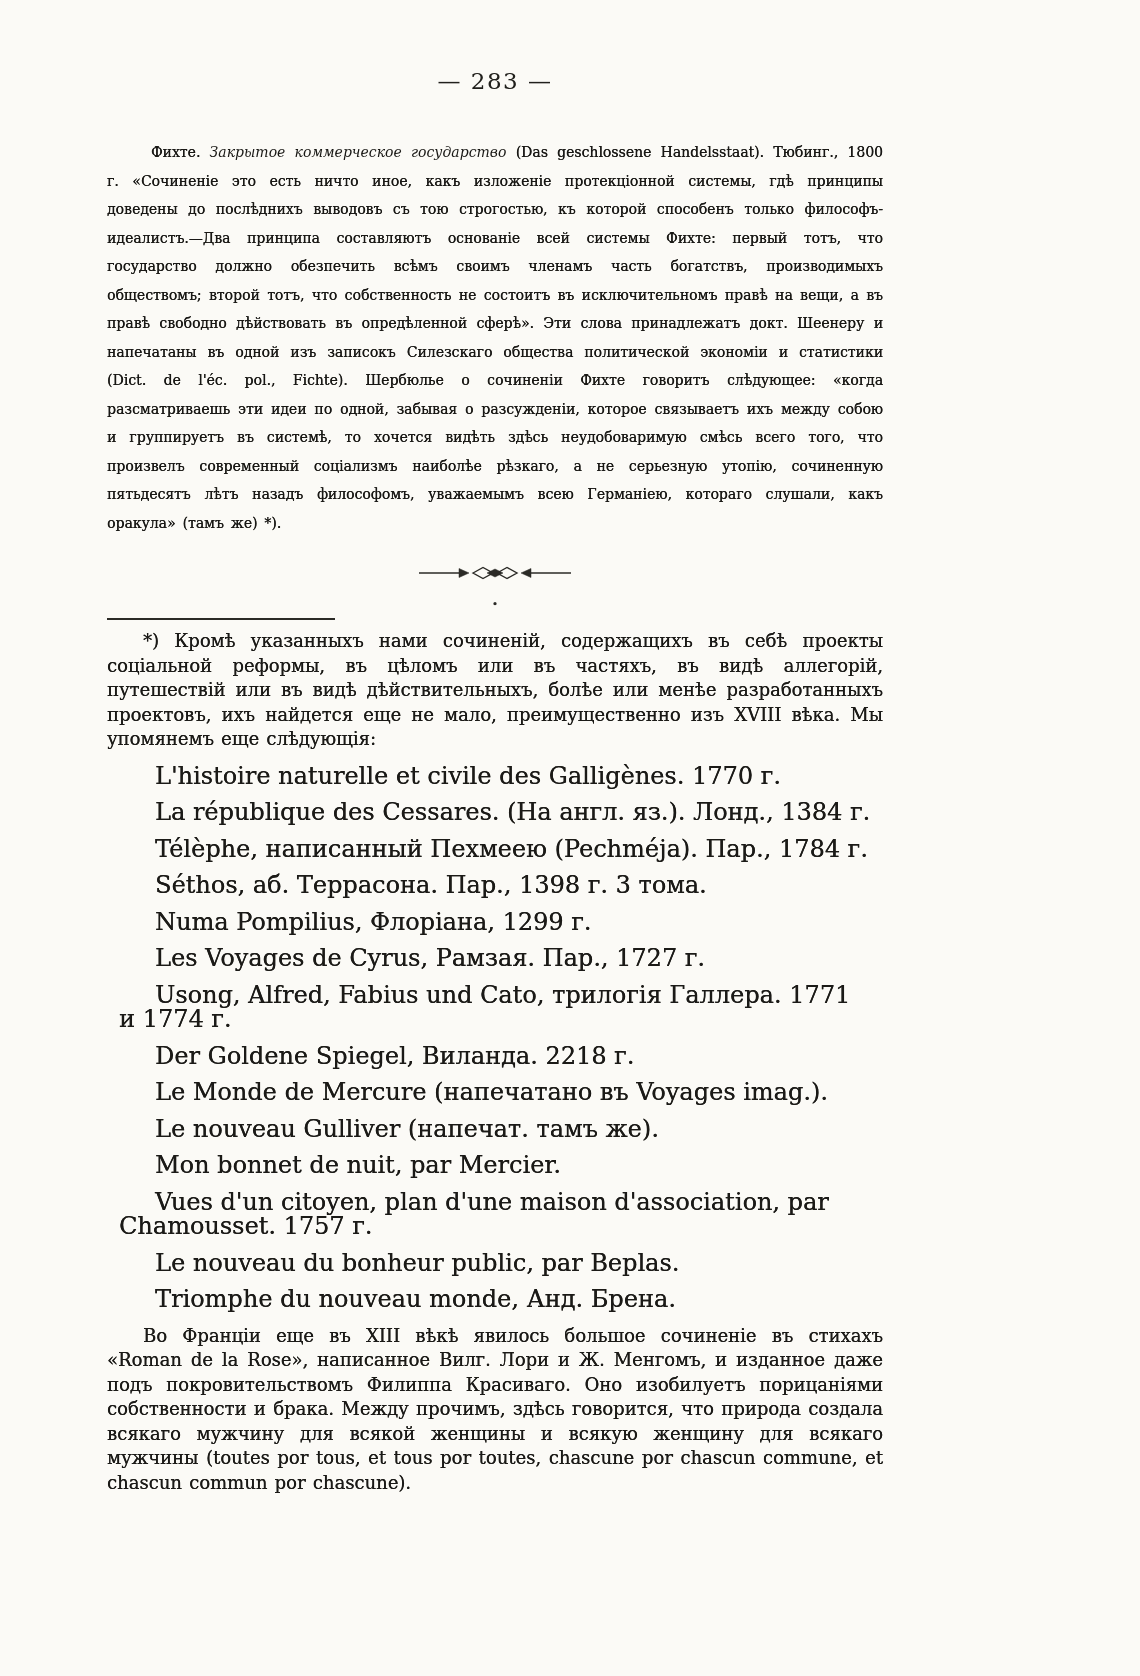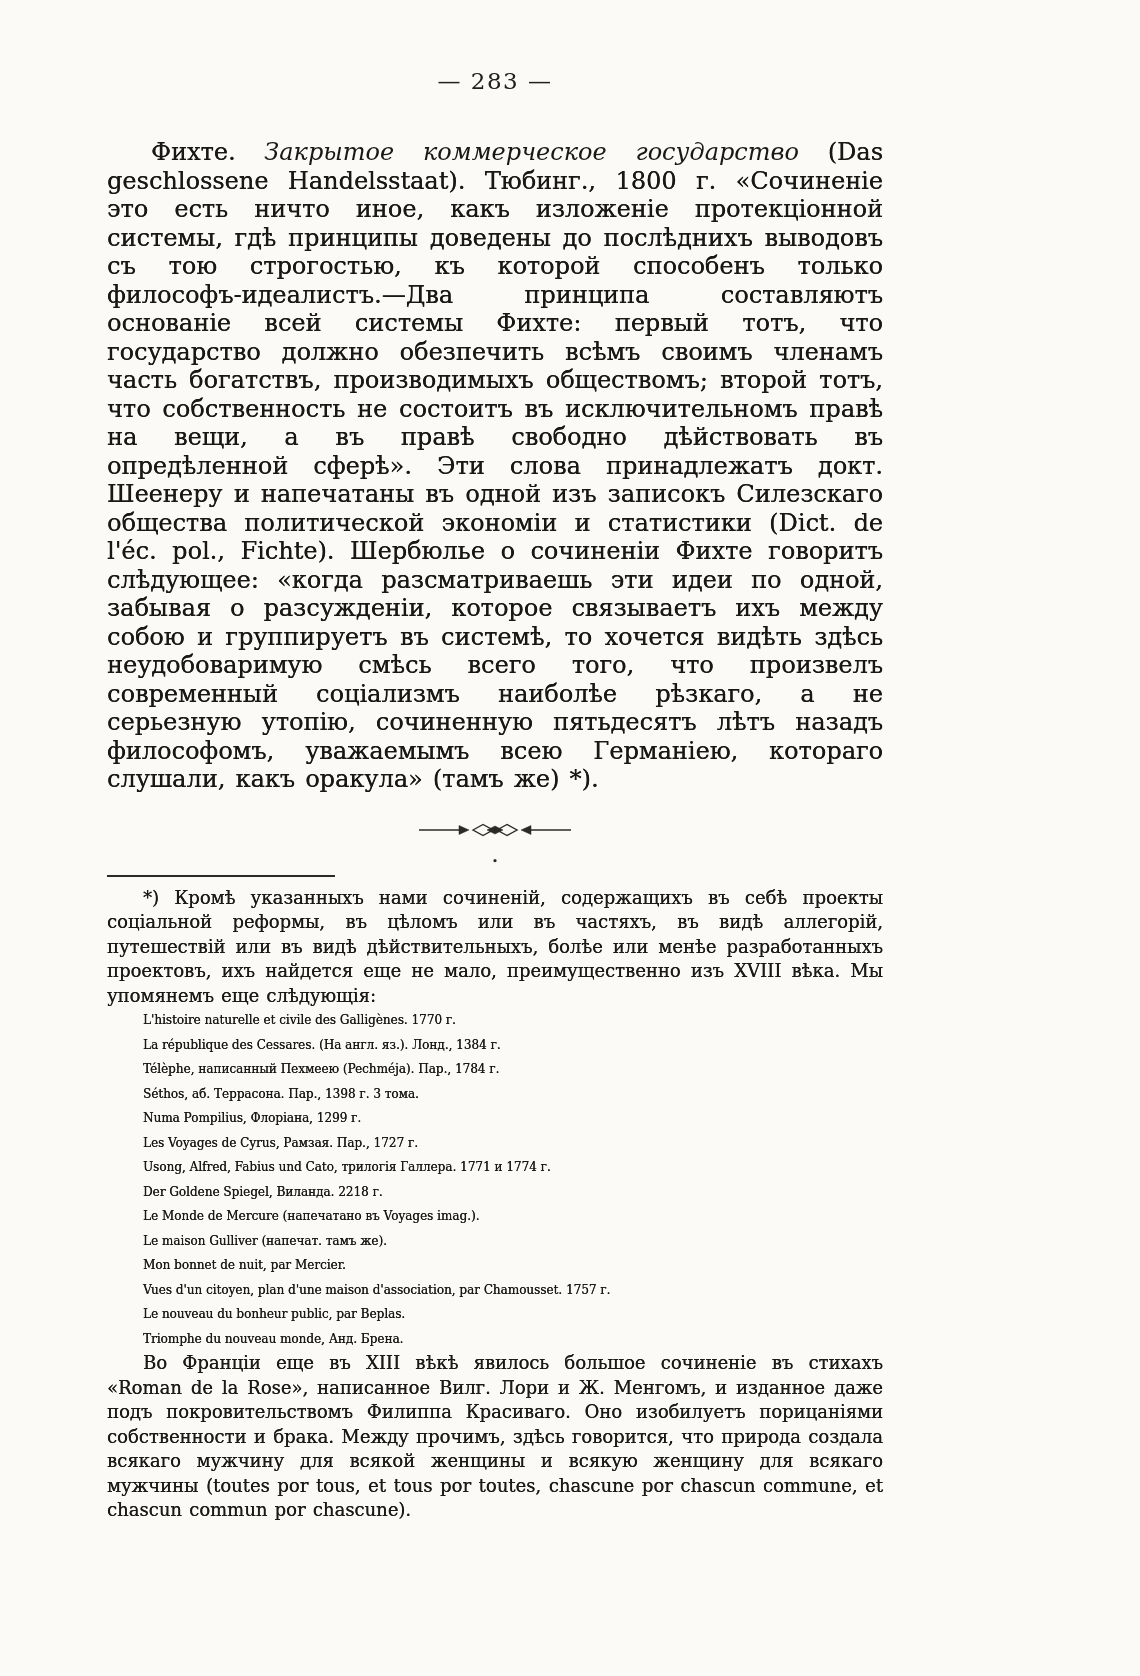--- a/index.html
+++ b/index.html
@@ -21,21 +21,21 @@
   }
   .page-number {
     margin-top: 54px;
     text-align: center;
     font-size: 23px;
     letter-spacing: 1.5px;
     color: #21201c;
   }
   .main-paragraph {
     margin: 44px 0 0 0;
-    font-size: 24px;
+    font-size: 14px;
     line-height: 28.5px;
     text-align: justify;
     text-indent: 44px;
     word-spacing: 2.5px;
     color: #191815;
     text-shadow: 0.25px 0 0 #191815;
   }
   .italic { font-style: italic; text-shadow: none; }
   .divider {
     margin-top: 28px;
@@ -61,22 +61,22 @@
     font-size: 18px;
     line-height: 24.5px;
     text-align: justify;
     text-indent: 36px;
     word-spacing: 1.5px;
     color: #1b1a17;
     text-shadow: 0.2px 0 0 #1b1a17;
   }
   .fn-list { margin: 0; }
   .fn-item {
-    margin: 0;
-    font-size: 12px;
+    margin: 12px;
+    font-size: 24px;
     line-height: 24.5px;
     text-indent: 36px;
     color: #1b1a17;
     text-shadow: 0.2px 0 0 #1b1a17;
   }
 </style>
 </head>
 <body>
 
 <div class="sheet">
@@ -111,21 +111,21 @@
     <div class="fn-list">
       <p class="fn-item">L'histoire naturelle et civile des Galligènes. 1770 г.</p>
       <p class="fn-item">La république des Cessares. (На англ. яз.). Лонд., 1384 г.</p>
       <p class="fn-item">Télèphe, написанный Пехмеею (Pechméja). Пар., 1784 г.</p>
       <p class="fn-item">Séthos, аб. Террасона. Пар., 1398 г. 3 тома.</p>
       <p class="fn-item">Numa Pompilius, Флоріана, 1299 г.</p>
       <p class="fn-item">Les Voyages de Cyrus, Рамзая. Пар., 1727 г.</p>
       <p class="fn-item">Usong, Alfred, Fabius und Cato, трилогія Галлера. 1771 и 1774 г.</p>
       <p class="fn-item">Der Goldene Spiegel, Виланда. 2218 г.</p>
       <p class="fn-item">Le Monde de Mercure (напечатано въ Voyages imag.).</p>
-      <p class="fn-item">Le maison Gulliver (напечат. тамъ же).</p>
+      <p class="fn-item">Le nouveau Gulliver (напечат. тамъ же).</p>
       <p class="fn-item">Mon bonnet de nuit, par Mercier.</p>
       <p class="fn-item">Vues d'un citoyen, plan d'une maison d'association, par Chamousset. 1757 г.</p>
       <p class="fn-item">Le nouveau du bonheur public, par Beplas.</p>
       <p class="fn-item">Triomphe du nouveau monde, Анд. Брена.</p>
     </div>
 
     <p class="fn-closing">Во Франціи еще въ XIII вѣкѣ явилось большое сочиненіе въ стихахъ «Roman de la Rose», написанное Вилг. Лори и Ж. Менгомъ, и изданное даже подъ покровительствомъ Филиппа Красиваго. Оно изобилуетъ порицаніями собственности и брака. Между прочимъ, здѣсь говорится, что природа создала всякаго мужчину для всякой женщины и всякую женщину для всякаго мужчины (toutes por tous, et tous por toutes, chascune por chascun commune, et chascun commun por chascune).</p>
   </div>
 
 </div>

